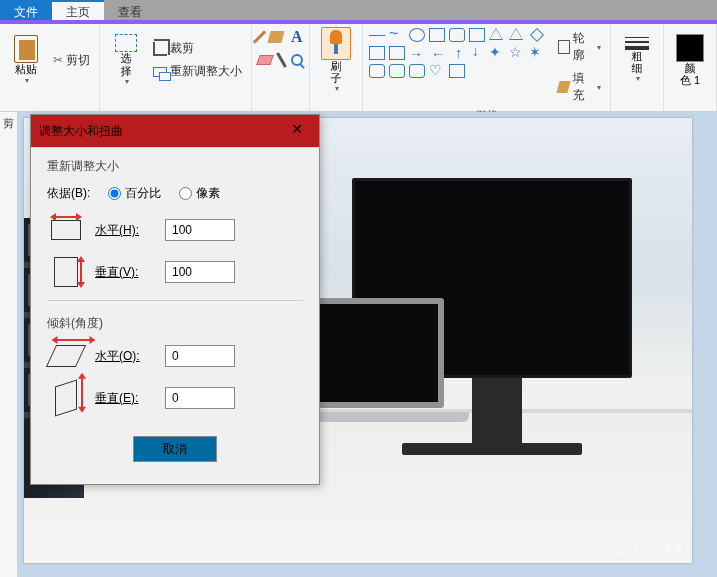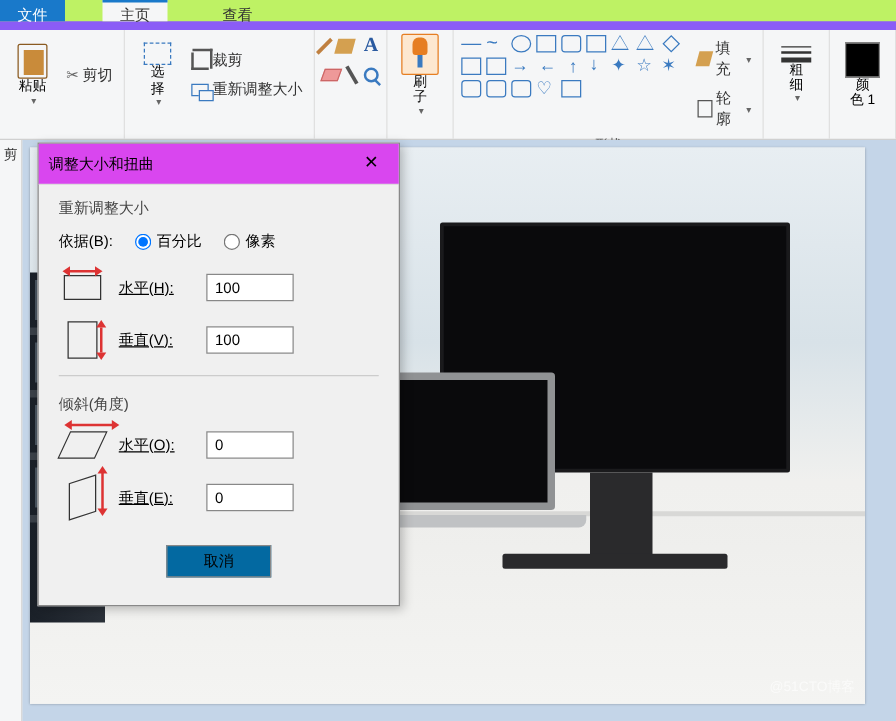--- a/index.html
+++ b/index.html
@@ -1,19 +1,19 @@
 <!DOCTYPE html>
 <html><head>
 <meta charset="utf-8">
 <style>
 * { box-sizing: border-box; margin: 0; padding: 0; font-family: "Microsoft YaHei", sans-serif; font-size: 12px; }
 body { background: #f0f0f0; width: 717px; height: 577px; overflow: hidden; position: relative; }
 
 
-.menubar { display: flex; background: #bef264; border-bottom: 7px solid #8b5cf6; height: 24px; gap: 30px; }
+.menubar { display: flex; background: #a3a3a3; border-bottom: 4px solid #8b5cf6; height: 24px; }
 .menu-tab { padding: 4px 14px; cursor: pointer; color: #333; }
 .menu-tab.file { background: #1979ca; color: #fff; }
 .menu-tab.active { background: #f5f6f7; border-top: 2px solid #1979ca; padding-top: 2px; }
 
 
 .ribbon { display: flex; background: #f5f6f7; border-bottom: 1px solid #d0d0d0; height: 88px; }
 .ribbon-group { border-right: 1px solid #e0e0e0; padding: 4px 6px 2px 6px; display: flex; flex-direction: column; justify-content: space-between; }
 .ribbon-group-label { text-align: center; color: #666; font-size: 11px; margin-top: 2px; }
 .ribbon-row { display: flex; align-items: center; gap: 4px; }
 .ribbon-col { display: flex; flex-direction: column; gap: 2px; }
@@ -85,21 +85,21 @@
 .laptop-base { position:absolute; left:255px; top:294px; width:190px; height:10px; background:#c0c2c4; border-radius:0 0 6px 6px; }
 .desk { position:absolute; left:0; bottom:0; width:100%; height:150px; background:linear-gradient(180deg,#eeeeec,#f4f4f2); }
 .desk-edge { position:absolute; left:0; bottom:150px; width:100%; height:4px; background:#d8d8d6; }
 .wm { position:absolute; right:8px; bottom:6px; color:rgba(255,255,255,.6); font-size:11px; }
 
 
 .left-strip { position:absolute; left:0; top:112px; width:18px; height:465px; background:#f5f6f7; border-right:1px solid #d0d0d0; font-size:11px; padding-top:4px; text-align:center; color:#333; }
 
 
 .dialog { position:absolute; left:30px; top:114px; width:290px; background:#f0f0f0; border:1px solid #888; box-shadow:2px 2px 8px rgba(0,0,0,.25); z-index:10; }
-.dlg-title { display:flex; justify-content:space-between; align-items:center; padding:6px 8px; background:#d946ef; border-bottom:1px solid #ddd; }
+.dlg-title { display:flex; justify-content:space-between; align-items:center; padding:6px 8px; background:#b91c1c; border-bottom:1px solid #ddd; }
 .dlg-close { width:28px; height:20px; text-align:center; cursor:pointer; font-size:14px; }
 .dlg-body { padding:10px 16px 8px 16px; }
 .fieldset { margin-bottom:14px; }
 .fieldset-title { color:#444; margin-bottom:10px; }
 .fld-row { display:flex; align-items:center; gap:10px; margin-bottom:14px; }
 .fld-row .lbl { width:60px;text-decoration:underline; }
 .fld-icon { width:38px; height:28px; display:flex; align-items:center; justify-content:center; }
 .resize-h { width:30px; height:20px; border:1px solid #333; position:relative; }
 .resize-h::before,.resize-h::after { content:""; position:absolute; top:-8px; width:0; height:0; border-top:4px solid transparent; border-bottom:4px solid transparent; }
 .resize-h::before { left:-2px; border-right:6px solid #d33; }
@@ -224,26 +224,26 @@
         <span class="shp star">☆</span>
         <span class="shp star">✶</span>
         <span class="shp callout"></span>
         <span class="shp callout"></span>
         <span class="shp callout"></span>
         <span class="shp heart">♡</span>
         <span class="shp"></span>
       </div>
       <div class="ribbon-col">
         <div class="small-btn dd">
+          <span class="ic" style="width:14px;height:14px;border:1px solid #555;"></span>
+          <span>轮廓</span>
+        </div>
+        <div class="small-btn dd">
           <span class="ic" style="width:14px;height:12px;background:#d4a050;transform:skewX(-15deg);"></span>
           <span>填充</span>
-        </div>
-        <div class="small-btn dd">
-          <span class="ic" style="width:14px;height:14px;border:1px solid #555;"></span>
-          <span>轮廓</span>
         </div>
       </div>
     </div>
     <div class="ribbon-group-label">形状</div>
   </div>
 
   <div class="ribbon-group">
     <div class="big-btn dd">
       <div class="stroke-sample">
         <span class="stroke-line"></span>

